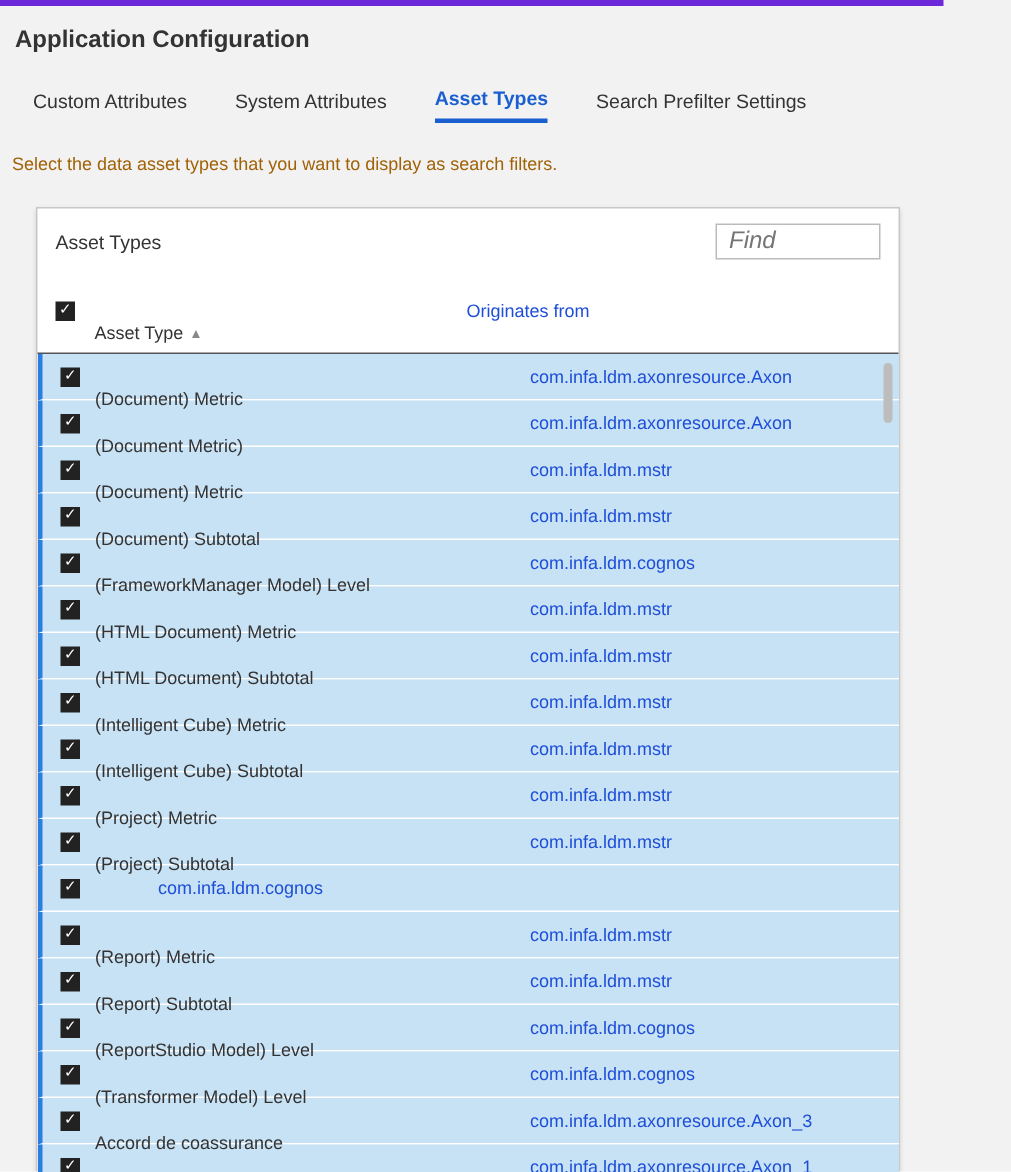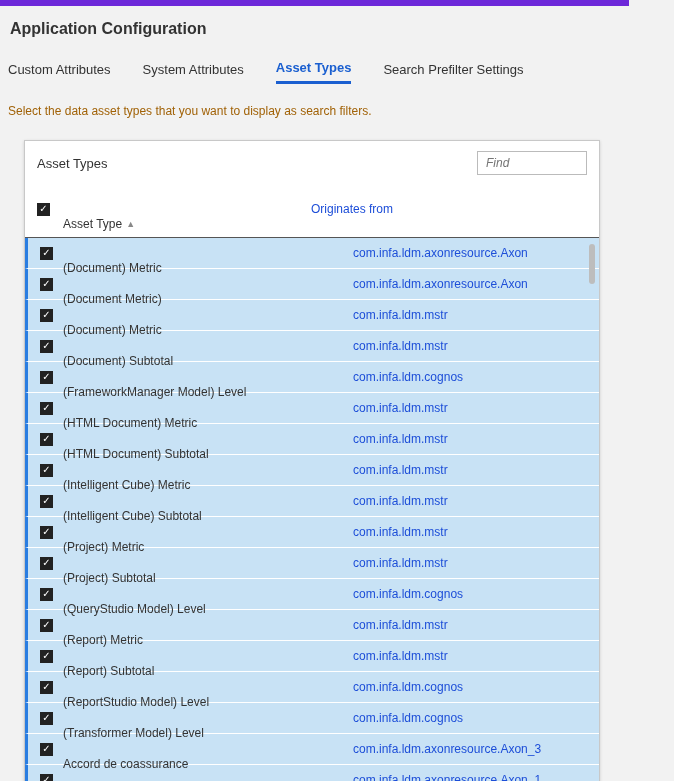--- a/index.html
+++ b/index.html
@@ -7,34 +7,35 @@
     margin: 0;
     font-family: Arial, Helvetica, sans-serif;
     background: #f2f2f2;
     color: #333;
     font-size: 13px;
   }
   .window {
     width: 629px;
     height: 781px;
     background: #f2f2f2;
-    border-top: 6px solid #6d28d9;
+    border-top: 4px solid #6d28d9;
     overflow: hidden;
   }
   .page-title {
     font-size: 16px;
     font-weight: bold;
     color: #333;
     padding: 14px 10px 10px 10px;
   }
   .tabs {
     display: flex;
     padding: 6px 8px 4px 8px;
     gap: 32px;
     align-items: center;
+    margin-left: 14px;
   }
   .tab {
     font-size: 13px;
     color: #333;
     padding: 6px 0;
     cursor: pointer;
   }
   .tab.active {
     color: #1a5fd0;
     font-weight: bold;
@@ -61,21 +62,21 @@
   .panel-title {
     font-size: 13px;
     color: #333;
   }
   .find-input {
     width: 110px;
     height: 24px;
     border: 1px solid #bbb;
     font-style: italic;
     color: #15803d;
-    font-size: 12px;
+    font-size: 16px;
     padding: 0 8px;
     background: #fff;
   }
   .grid-header {
     display: flex;
     align-items: center;
     padding: 4px 12px 6px 12px;
     border-bottom: 1px solid #555;
   }
   .col-check { width: 26px; display:flex; align-items:center; }
@@ -240,21 +241,20 @@
             <div class="col-check">
               <span class="chk">✓</span>
             </div>
             <div class="col-type">(Project) Subtotal</div>
             <div class="col-orig">com.infa.ldm.mstr</div>
           </div>
           <div class="row">
             <div class="col-check">
               <span class="chk">✓</span>
             </div>
-            <div class="col-type">(QueryStudio Model) Level</div>
             <div class="col-orig">com.infa.ldm.cognos</div>
           </div>
           <div class="row">
             <div class="col-check">
               <span class="chk">✓</span>
             </div>
             <div class="col-type">(Report) Metric</div>
             <div class="col-orig">com.infa.ldm.mstr</div>
           </div>
           <div class="row">

